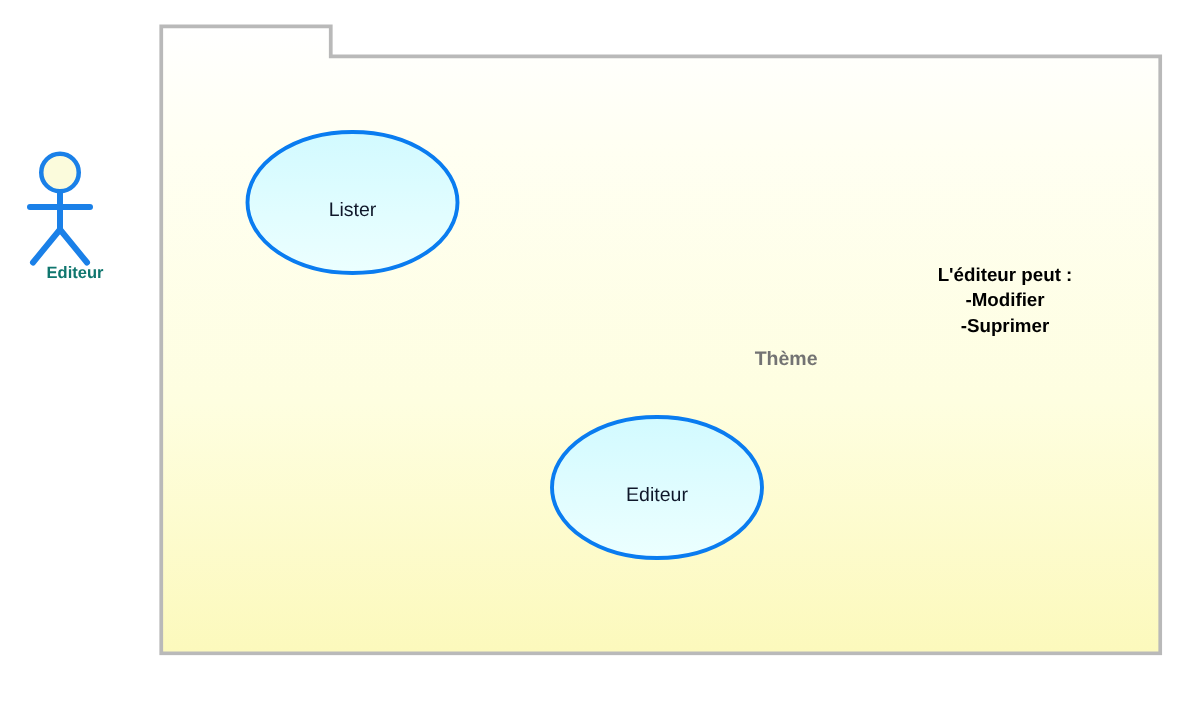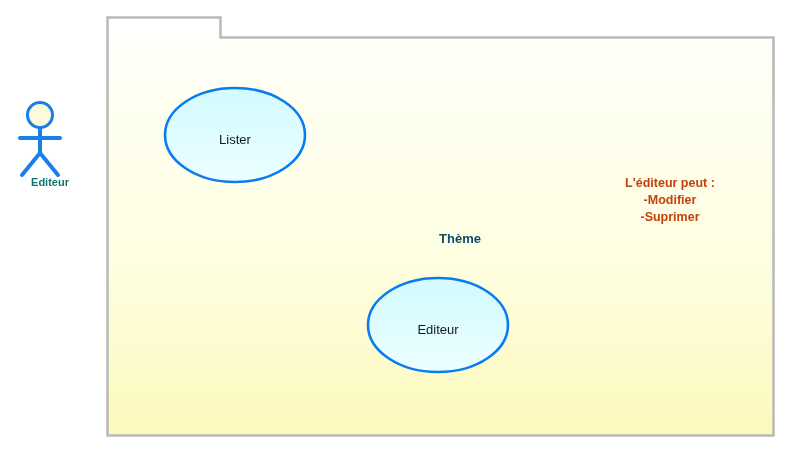--- a/index.html
+++ b/index.html
@@ -70,37 +70,37 @@
   #uc-ajouter   { left: 388px; top: 114px; width: 144px; height: 98px; }
   #uc-supprimer { left: 163px; top: 274px; width: 144px; height: 98px; }
   #uc-modifier  { left: 366px; top: 276px; width: 144px; height: 98px; }
 
   
   .theme-label {
     position: absolute;
     left: 375px;
     top: 231px;
     width: 170px;
-    text-align: center;
+    text-align: right;
     font-size: 13px;
     font-weight: bold;
-    color: #0c4a6e;
+    color: #737373;
     white-space: nowrap;
   }
 
   
   .note-block {
     position: absolute;
     left: 592px;
     top: 175px;
     width: 156px;
     text-align: center;
     font-size: 12.5px;
     font-weight: bold;
-    color: #c2410c;
+    color: #000000;
     line-height: 17px;
   }
   .note-block div { white-space: nowrap; }
 </style>
 </head>
 <body>
 
 <div id="canvas">
 
   <div class="actor">

